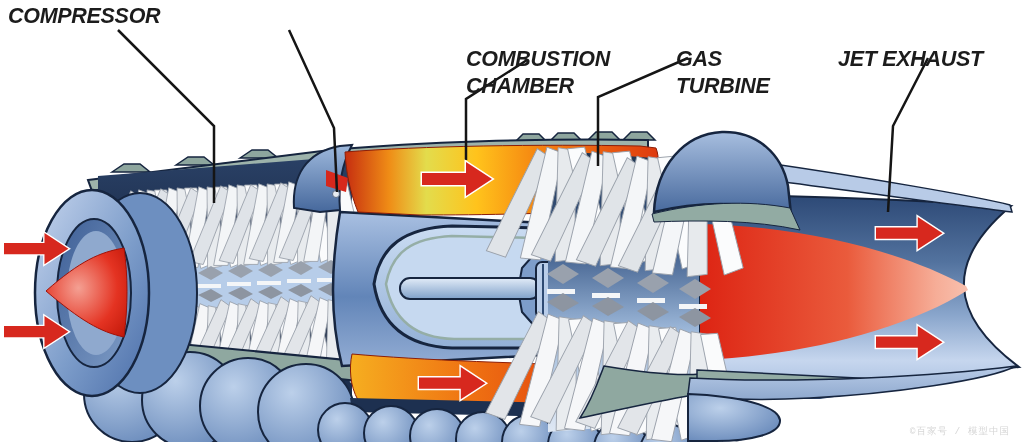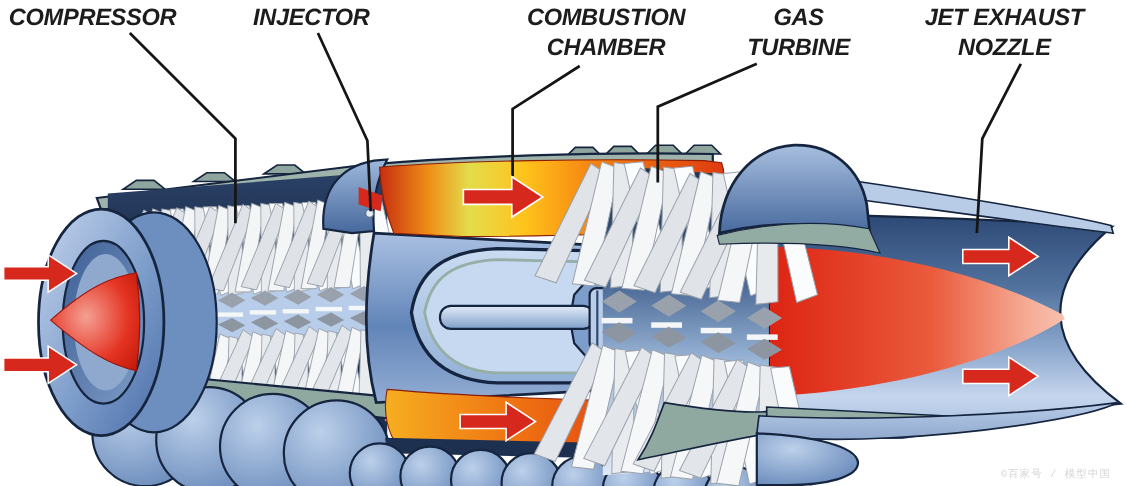--- a/index.html
+++ b/index.html
@@ -1,21 +1,21 @@
 <!DOCTYPE html>
 <html><head>
 <meta charset="utf-8">
 <style>
   html,body{margin:0;padding:0;background:#ffffff;}
   .stage{position:relative;width:1024px;height:442px;background:#ffffff;overflow:hidden;
          font-family:"Liberation Sans",sans-serif;}
   .stage svg{position:absolute;left:0;top:0;}
   .lbl{position:absolute;font-weight:700;font-size:21.5px;line-height:27px;
        color:#1c1c1c;letter-spacing:-0.3px;white-space:nowrap;font-style:italic;}
-  .lbl.center{text-align:center;white-space:normal;}
+  .lbl.center{text-align:left;white-space:normal;margin-top:43px;}
   .lbl span{display:block;}
   .watermark{position:absolute;right:14px;bottom:4px;font-size:9.5px;color:#d6d6d6;
              letter-spacing:1px;font-family:Liberation Mono, monospace;}
 </style>
 </head>
 <body>
 
 <div class="stage">
 
 <svg width="1024" height="442" viewBox="0 0 1024 442">
@@ -246,32 +246,30 @@
     <use href="#arrow" transform="translate(4,316) scale(0.92)"></use>
     <use href="#arrow" transform="translate(422,162) scale(1)"></use>
     <use href="#arrow" transform="translate(419,367) scale(0.95)"></use>
     <use href="#arrow" transform="translate(876,217) scale(0.95)"></use>
     <use href="#arrow" transform="translate(876,326) scale(0.95)"></use>
   </g>
 </svg>
 
 <div class="lbl" style="left:8px;top:3px;">COMPRESSOR</div>
 
-<div class="lbl" style="left:230px;top:3px;">INJECTOR</div>
 
 <div class="lbl center" style="left:466px;top:3px;width:170px;">
   <span>COMBUSTION</span>
   <span>CHAMBER</span>
 </div>
 
 <div class="lbl center" style="left:676px;top:3px;width:100px;">
   <span>GAS</span>
   <span>TURBINE</span>
 </div>
 
 <div class="lbl center" style="left:838px;top:3px;width:150px;">
   <span>JET EXHAUST</span>
-  <span>NOZZLE</span>
 </div>
 
 <div class="watermark">©百家号 / 模型中国</div>
 
 </div>
 
 </body></html>

